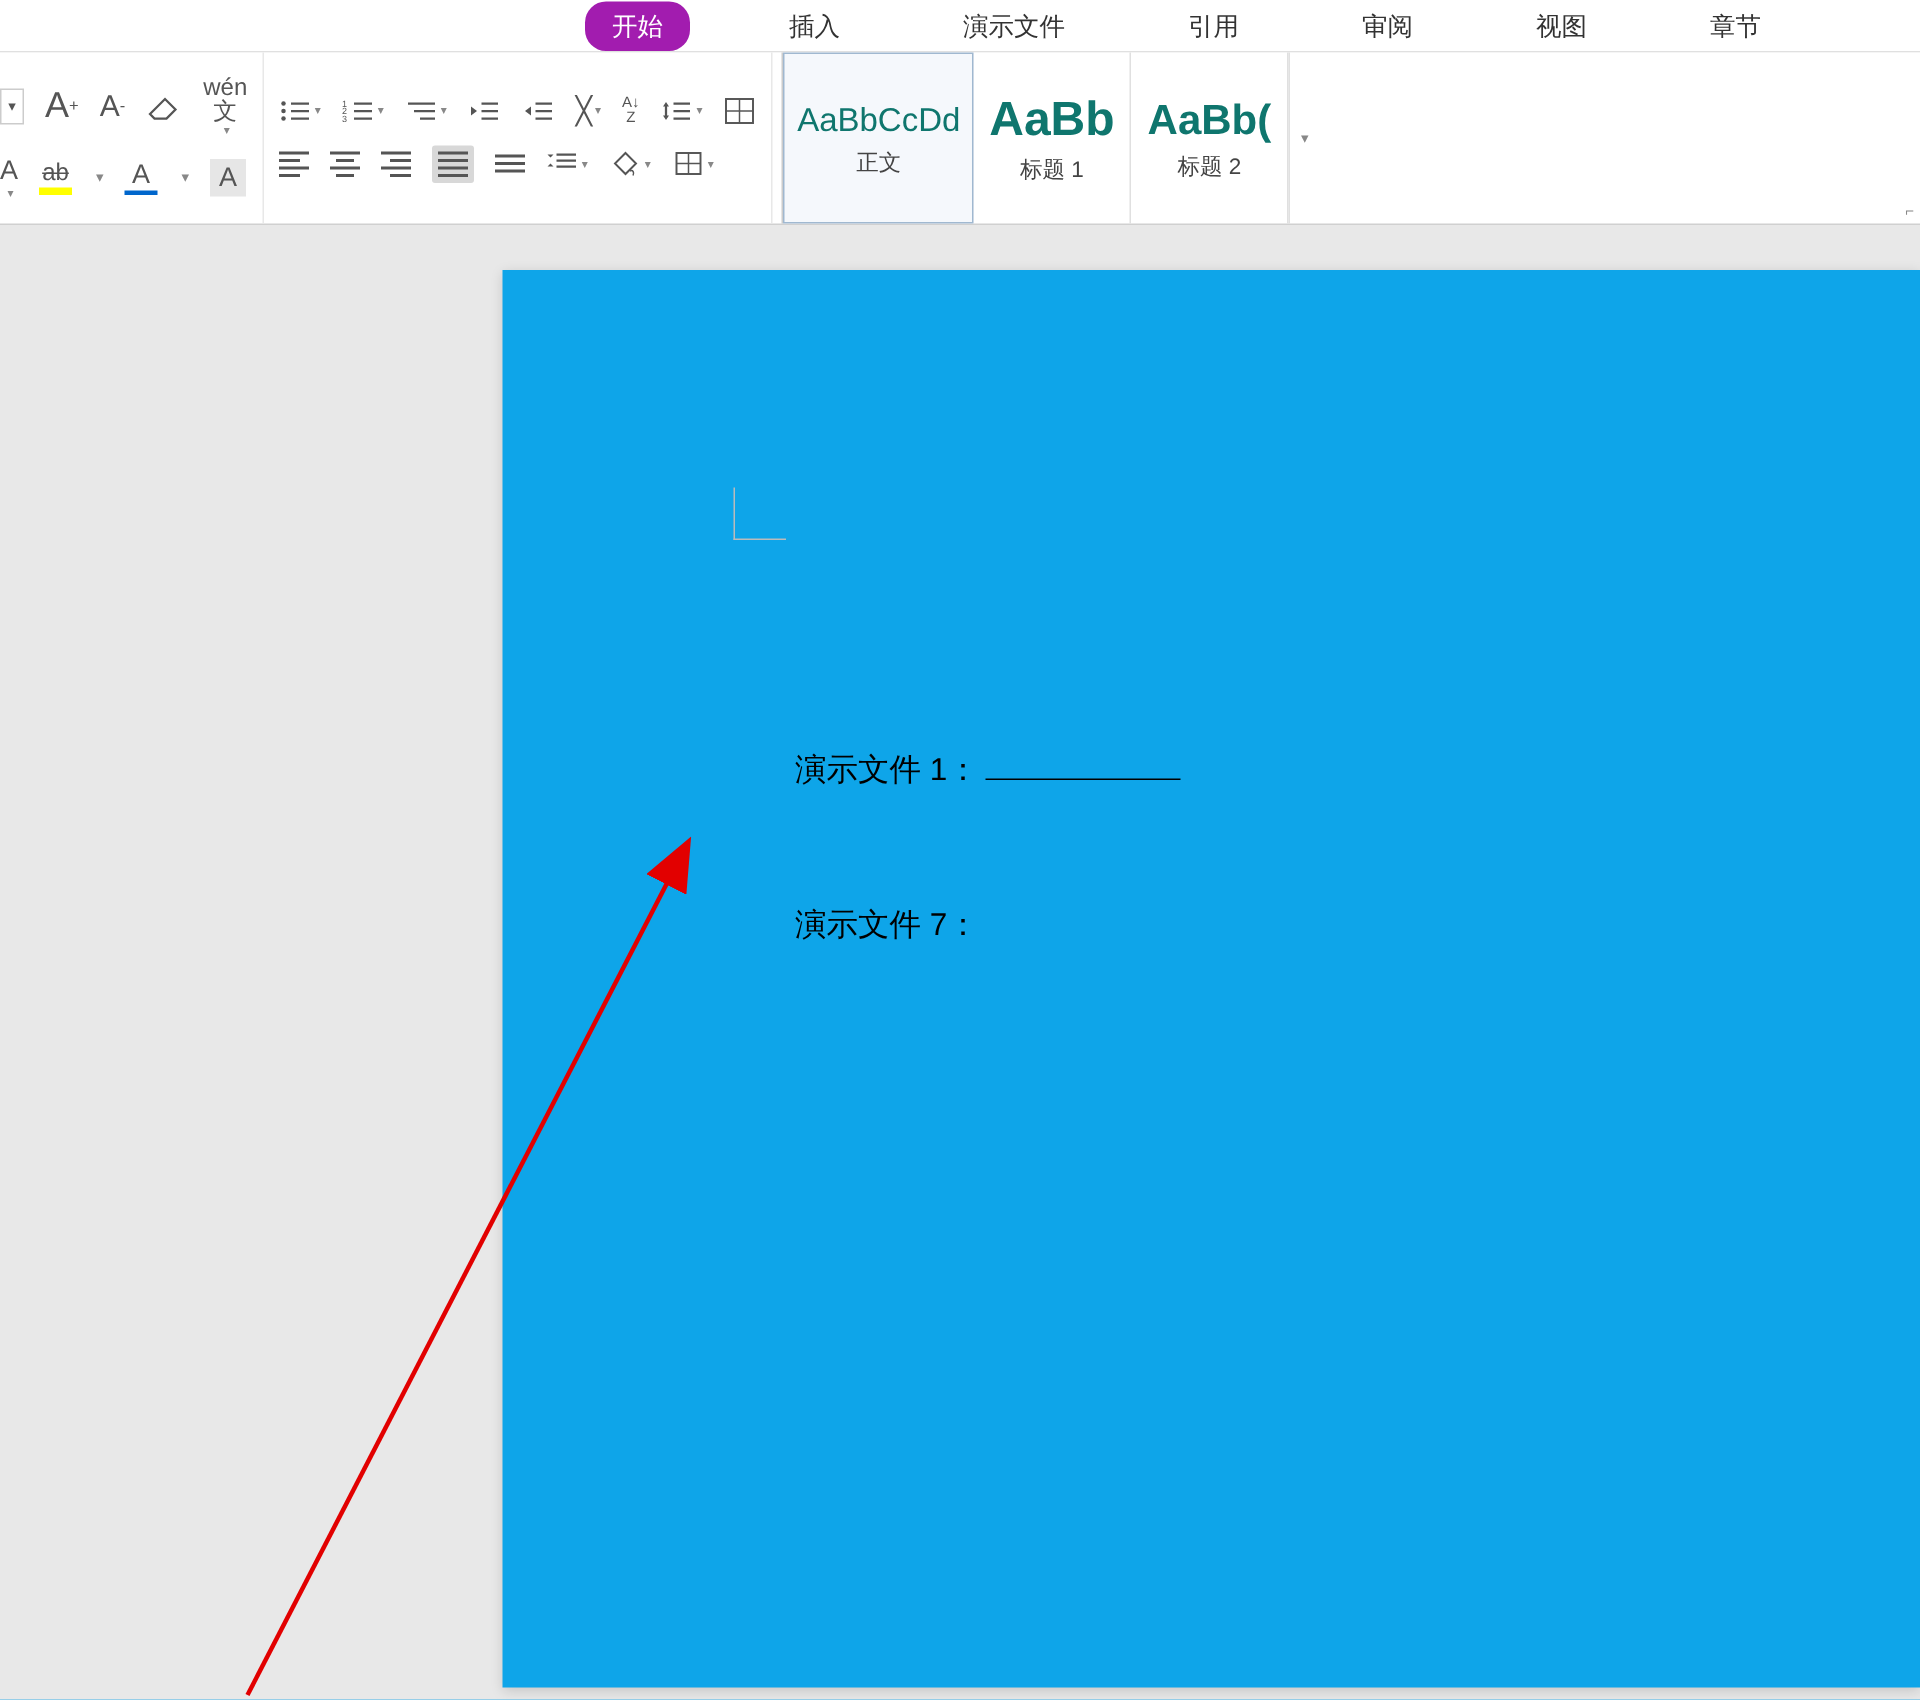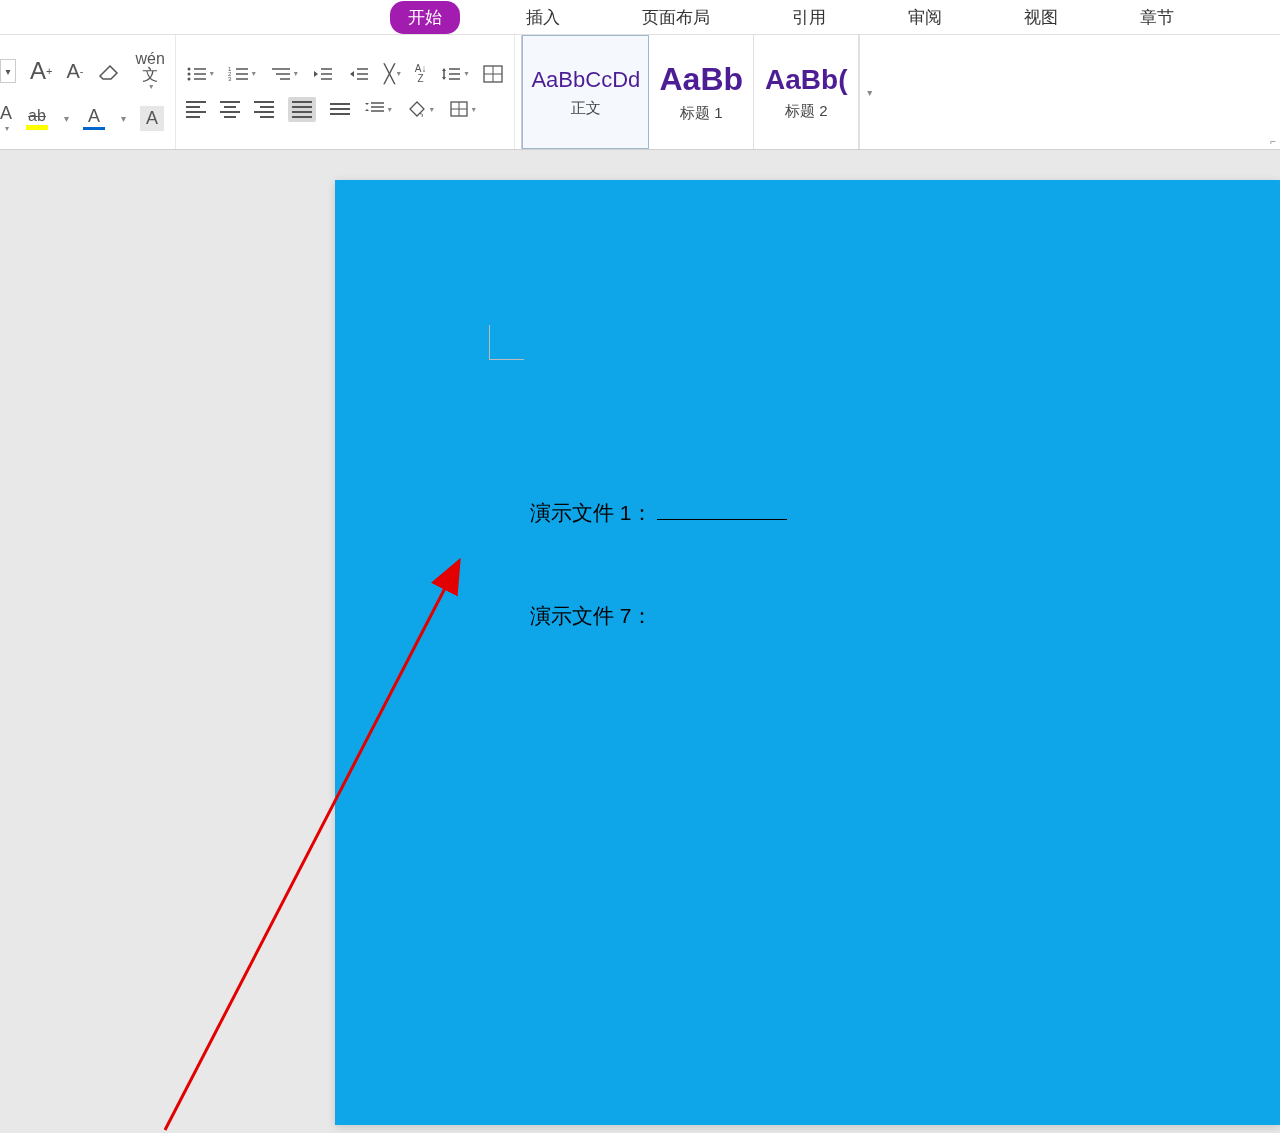--- a/index.html
+++ b/index.html
@@ -84,21 +84,21 @@
       border-right: 1px solid #e0e0e0;
       cursor: pointer;
       min-width: 105px;
     }
     .style-item.selected {
       border: 1px solid #a0b8d0;
       background: #f5f8fc;
     }
     .style-preview {
       font-size: 22px;
-      color: #4c1d95;
+      color: #0f766e;
       margin-bottom: 6px;
     }
     .style-preview.bold {
       font-weight: 900;
       font-size: 32px;
     }
     .style-preview.bold2 {
       font-weight: 800;
       font-size: 28px;
     }
@@ -201,21 +201,21 @@
       padding: 4px;
       border-radius: 2px;
     }
   </style>
 </head>
 <body>
 
 <div class="tab-bar">
   <span class="tab active">开始</span>
   <span class="tab">插入</span>
-  <span class="tab">页面布局</span>
+  <span class="tab">演示文件</span>
   <span class="tab">引用</span>
   <span class="tab">审阅</span>
   <span class="tab">视图</span>
   <span class="tab">章节</span>
 </div>
 
 <div class="ribbon">
 
   <div class="ribbon-group" style="padding-left:0;">
     <div class="ribbon-row">

